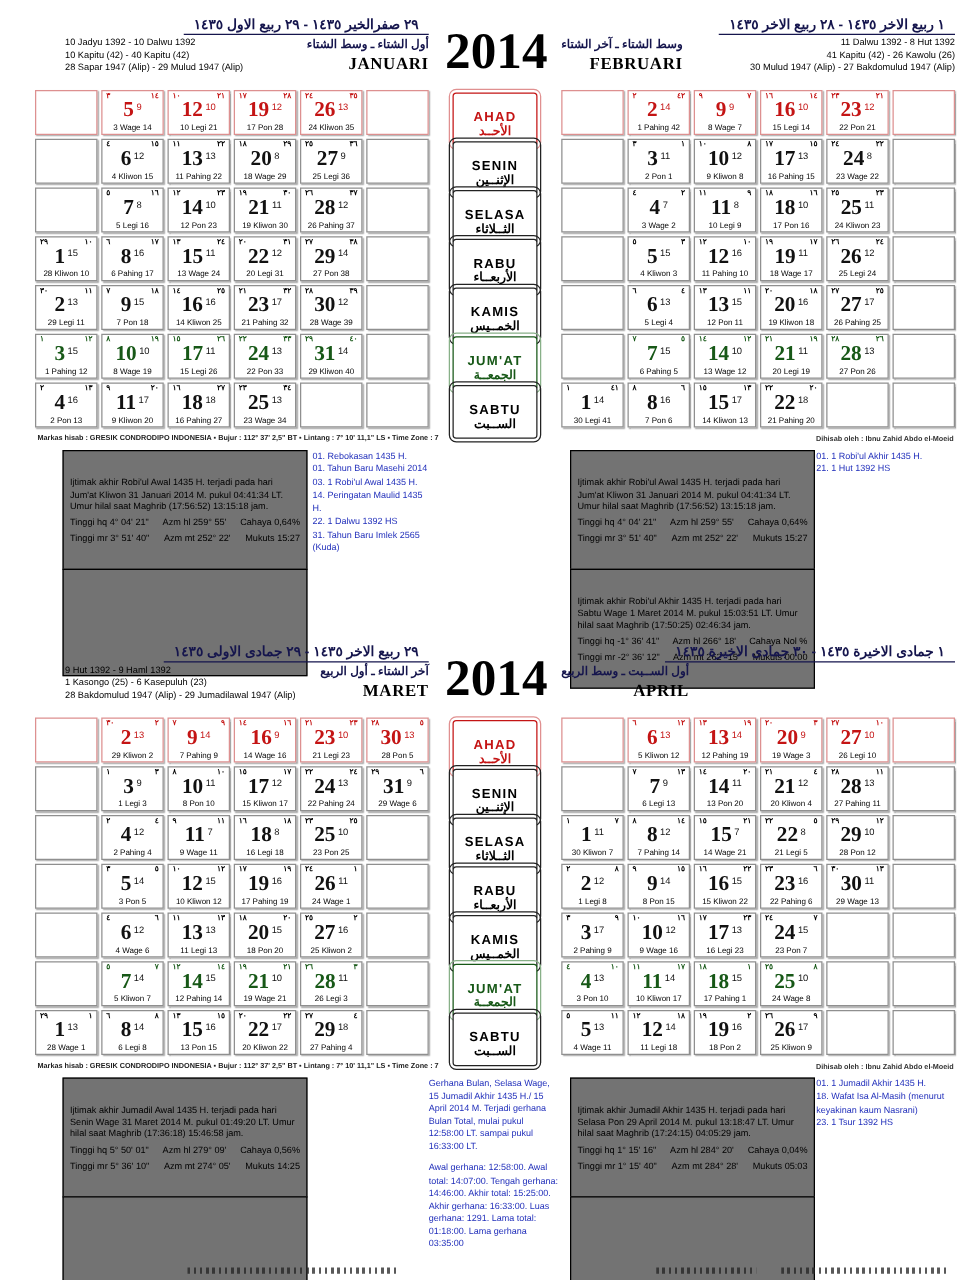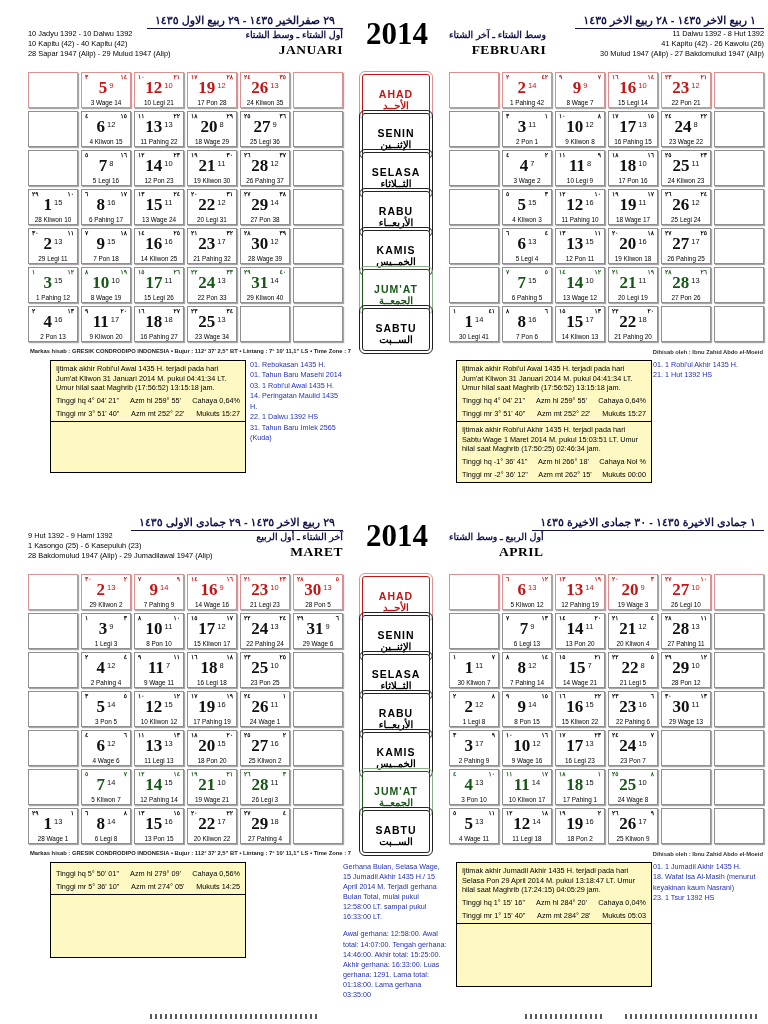--- a/index.html
+++ b/index.html
@@ -5,52 +5,52 @@
   html,body{margin:0;padding:0;background:#fff;}
   .page{position:relative;width:768px;height:1024px;background:#fff;overflow:hidden;
         font-family:"Liberation Sans",sans-serif;color:#000;}
   .half{position:absolute;left:0;width:768px;height:500px;}
   .panel{position:absolute;top:0;width:315px;}
   .pleft{left:28px;} .pright{left:449px;}
   .hdr-ar{position:absolute;top:2px;left:0;right:0;text-align:right;}
   .hdr-ar span{display:inline-block;direction:rtl;font-weight:bold;font-size:11px;color:#15154d;
         border-bottom:1px solid #15154d;padding:0 8px 1px;}
   .hdr-info{position:absolute;top:21px;left:0;right:0;display:flex;justify-content:space-between;}
-  .info-lines{font-size:7.4px;line-height:1.35;}
+  .info-lines{font-size:7.4px;line-height:1.35;margin-left:24px;}
   .tright{text-align:right;}
   .season{font-size:9.5px;font-weight:bold;color:#15154d;direction:rtl;}
   .mname{font-size:13.5px;font-weight:bold;font-family:"Liberation Serif",serif;letter-spacing:.5px;margin-top:2px;text-align:right;}
   .grid{position:absolute;top:64px;left:0;display:grid;grid-template-columns:repeat(6,50px);
         grid-auto-rows:36px;gap:3px;}
   .cell{position:relative;background:#fff;border:1px solid #8f8f8f;box-shadow:1px 1px 1px rgba(0,0,0,.35);}
   .cell.r0{border-color:#dd9090;}
   .cell .top{position:absolute;top:1px;left:3px;right:3px;display:flex;justify-content:space-between;
         font-size:6px;line-height:7px;font-weight:bold;}
   .cell.r0 .top{color:#c41414;} .cell.r5 .top{color:#175817;}
   .cell .mid{position:absolute;top:6px;left:0;right:0;display:flex;justify-content:center;gap:2px;}
   .bignum{font-family:"Liberation Serif",serif;font-weight:bold;font-size:17px;line-height:18px;color:#111;}
   .sup{font-size:7.5px;line-height:8px;margin-top:3px;color:#111;}
   .cell.r0 .bignum,.cell.r0 .sup{color:#c41414;}
   .cell.r5 .bignum{color:#175817;}
   .cell .jav{position:absolute;bottom:1px;left:0;right:0;text-align:center;font-size:6.4px;line-height:7px;}
   .mid-col{position:absolute;left:345px;top:0;width:104px;height:100%;}
   .year{position:absolute;top:8px;left:0;right:0;text-align:center;font-family:"Liberation Serif",serif;
-        font-weight:bold;font-size:31px;}
+        font-weight:bold;font-size:41px;}
   .chips{position:absolute;inset:0;}
   .chip{position:absolute;left:17px;width:66px;height:28px;background:#fff;text-align:center;
         border:1px solid #222;outline:1px solid #222;outline-offset:2px;border-radius:3px;padding-top:13px;}
   .chip .lat{font-size:10.5px;font-weight:bold;letter-spacing:1px;line-height:12px;}
   .chip .ar{font-size:10px;font-weight:bold;direction:rtl;line-height:11px;}
   .chip.red{color:#c41414;border-color:#c41414;outline-color:#e09090;}
   .chip.green{color:#175817;border-color:#175817;outline-color:#88b088;}
   .markas{position:absolute;left:30px;top:340px;width:380px;font-size:5.8px;font-weight:bold;color:#222;}
   .credit{position:absolute;left:555px;top:341px;width:208px;text-align:right;font-size:5.8px;font-weight:bold;color:#333;}
   .notes-left{position:absolute;left:50px;top:352px;width:196px;}
   .notes-right{position:absolute;left:456px;top:352px;width:196px;}
-  .box{border:1px solid #000;background:#fef9c3;padding:3px 5px;font-size:7.3px;line-height:1.32;}
+  .box{border:1px solid #000;background:#737373;padding:20px 5px;font-size:7.3px;line-height:1.32;}
   .box + .box{margin-top:-1px;}
   .box .det{display:flex;justify-content:space-between;margin-top:3px;}
   .events{position:absolute;top:352px;font-size:7.2px;line-height:1.45;color:#2230bb;}
   .e-left{left:250px;width:96px;} .e-right{left:653px;width:112px;}
   .midnote{position:absolute;left:343px;top:352px;width:104px;font-size:7.2px;line-height:1.4;color:#2230bb;}
   .midnote p{margin:0 0 7px 0;}
   .cut{position:absolute;top:1014px;height:5px;opacity:.75;
        background:repeating-linear-gradient(90deg,#222 0 2px,transparent 2px 5px);}
 </style>
 </head>
@@ -1257,21 +1257,21 @@
           <div class="chip " style="top: 300px;">
             <div class="lat">SABTU</div>
             <div class="ar" dir="rtl">الســبت</div>
           </div>
         </div>
     </div>
     <div class="panel pright">
         <div class="hdr-ar"><span dir="rtl">١ جمادى الاخيرة ١٤٣٥ - ٣٠ جمادى الاخيرة ١٤٣٥</span></div>
         <div class="hdr-info">
           <div>
-            <div class="season" dir="rtl">أول الربيع ـ وسط الشتاء</div>
+            <div class="season" dir="rtl">أول الســبت ـ وسط الربيع</div>
             <div class="mname">APRIL</div>
           </div>
         </div>
         <div class="grid">
           <div class="cell r0"></div>
           <div class="cell r0">
             <div class="top">
               <span class="h-ar">٦</span>
               <span class="w-ar">١٢</span>
             </div>
@@ -1610,20 +1610,21 @@
             <div class="jav">25 Kliwon 9</div>
           </div>
           <div class="cell r6"></div>
           <div class="cell r6"></div>
         </div>
       </div>
     <div class="markas">Markas hisab : GRESIK CONDRODIPO INDONESIA  ▪  Bujur : 112° 37' 2,5" BT  ▪  Lintang : 7° 10' 11,1" LS  ▪  Time Zone : 7</div>
     <div class="credit">Dihisab oleh : Ibnu Zahid Abdo el-Moeid</div>
     <div class="notes-left">
         <div class="box">
+          <div class="btext">Ijtimak akhir Jumadil Awal 1435 H. terjadi pada hari Senin Wage 31 Maret 2014 M. pukul 01:49:20 LT. Umur hilal saat Maghrib (17:36:18) 15:46:58 jam.</div>
           <div class="det">
             <span class="dcell">Tinggi hq  5° 50' 01"</span>
             <span class="dcell">Azm hl  279° 09'</span>
             <span class="dcell">Cahaya 0,56%</span>
           </div>
           <div class="det">
             <span class="dcell">Tinggi mr  5° 36' 10"</span>
             <span class="dcell">Azm mt 274° 05'</span>
             <span class="dcell">Mukuts  14:25</span>
           </div>

